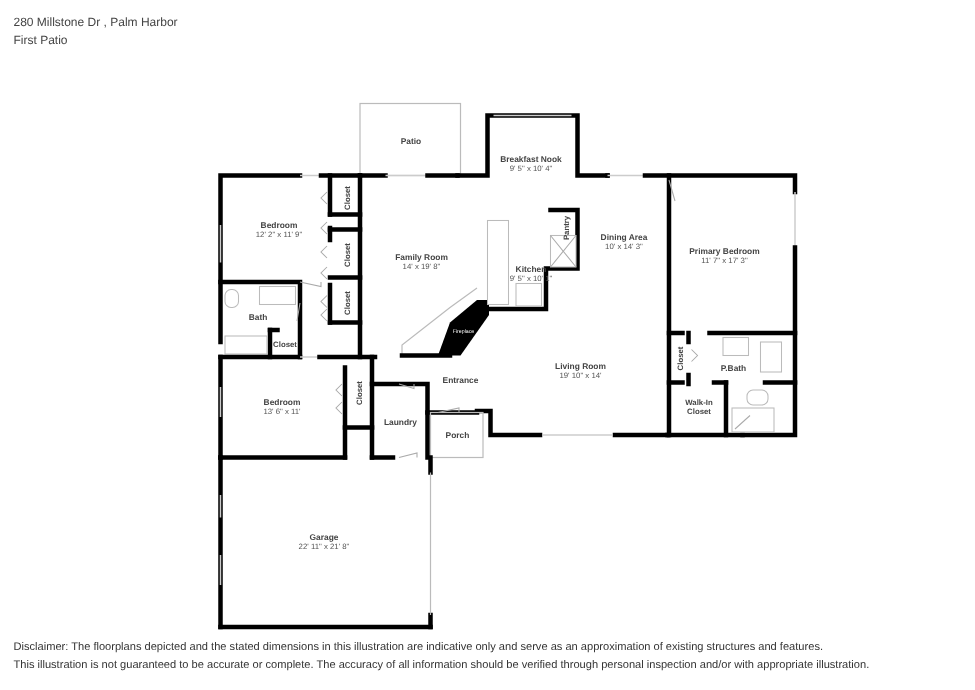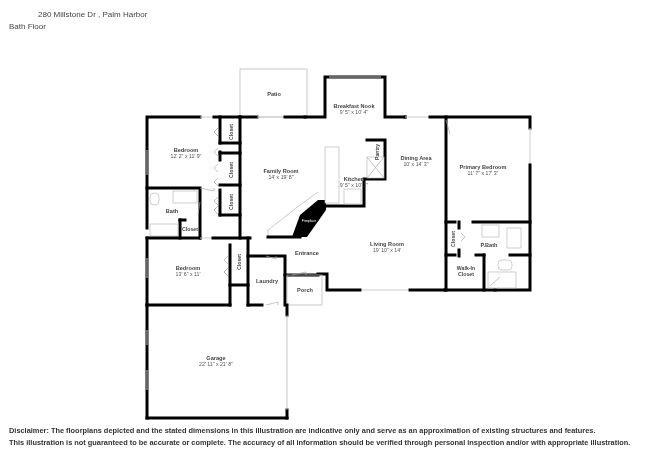--- a/index.html
+++ b/index.html
@@ -1,38 +1,38 @@
 <!DOCTYPE html>
 <html><head>
   <meta charset="utf-8">
   <style>
     html, body { margin: 0; padding: 0; background: #ffffff; }
     body { width: 650px; height: 460px; position: relative; overflow: hidden;
            font-family: "Liberation Sans", sans-serif; color: #333; }
     .hdr { position: absolute; left: 9px; font-size: 8px; color: #444; }
-    #hdr-addr { top: 10px; margin-left: 29px; }
+    #hdr-addr { top: 10px; }
     #hdr-floor { top: 22px; }
     svg.plan { position: absolute; left: 0; top: 0; }
-    .disc { position: absolute; left: 9px; font-size: 7.4px; color: #333; white-space: nowrap; font-weight: bold; }
+    .disc { position: absolute; left: 9px; font-size: 7.4px; color: #333; white-space: nowrap; }
     #disc1 { top: 426px; }
     #disc2 { top: 438px; }
     .rn { font-family: "Liberation Sans", sans-serif; font-size: 5.6px; font-weight: bold; fill: #444; text-anchor: middle; }
     .rd { font-family: "Liberation Sans", sans-serif; font-size: 5.2px; fill: #555; text-anchor: middle; }
     .rs { font-family: "Liberation Sans", sans-serif; font-size: 5.2px; font-weight: bold; fill: #444; text-anchor: middle; }
     .w { stroke: #000; stroke-width: 3; fill: none; stroke-linecap: square; }
     .thin { stroke: #bbb; stroke-width: 0.8; fill: none; }
     .win { stroke: #ccc; stroke-width: 1; fill: #fff; }
     .door { stroke: #aaa; stroke-width: 0.7; fill: none; }
     .fix { stroke: #bbb; stroke-width: 0.7; fill: #fff; }
   </style>
 </head>
 <body>
 
 <div class="hdr" id="hdr-addr">280 Millstone Dr , Palm Harbor</div>
-<div class="hdr" id="hdr-floor">Bath Floor</div>
+<div class="hdr" id="hdr-floor">First Patio</div>
 
 <svg class="plan" width="650" height="460" viewBox="0 0 650 460">
 
   <g>
     <rect class="thin" x="240" y="69" width="67" height="48"></rect>
   </g>
 
   <g>
     <polyline class="w" points="305,117 325,117 325,77 385,77 385,117 405,117"></polyline>
     <line class="win" x1="329" y1="77" x2="381" y2="77"></line>

